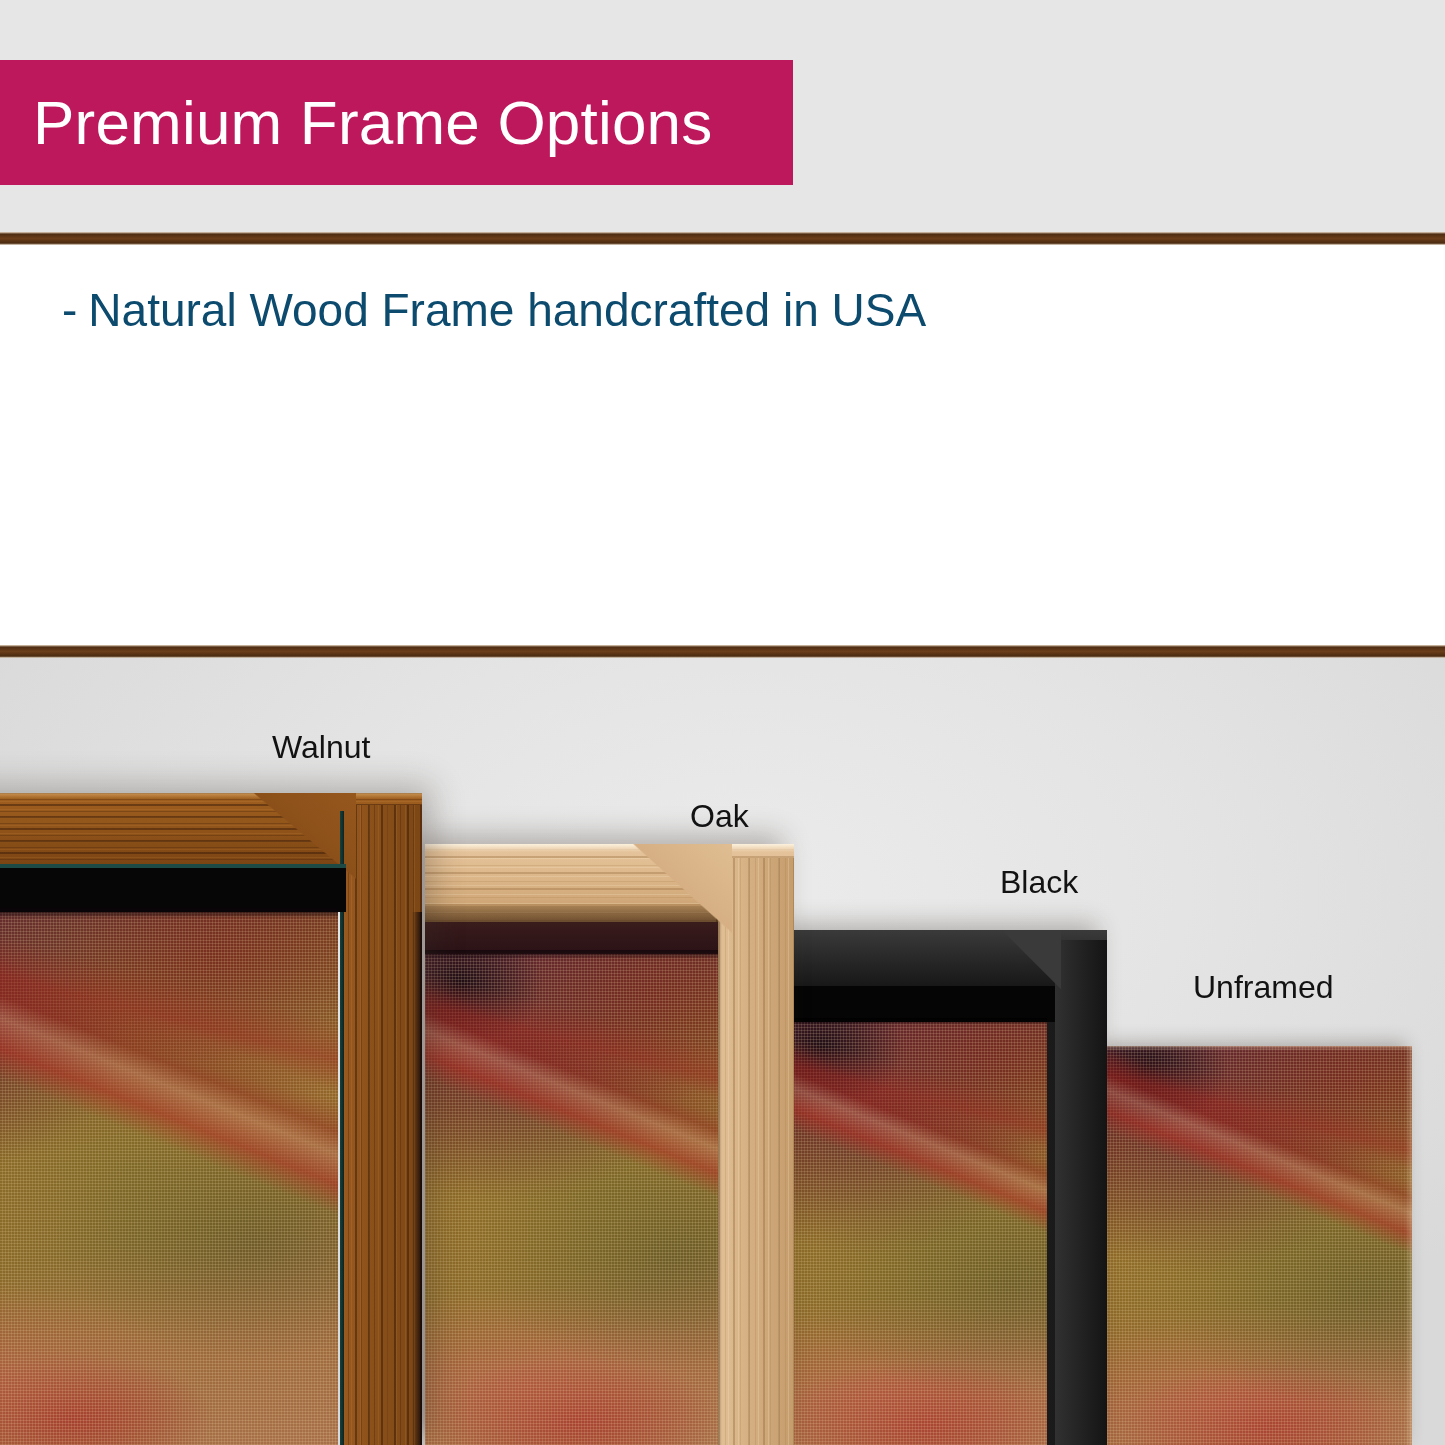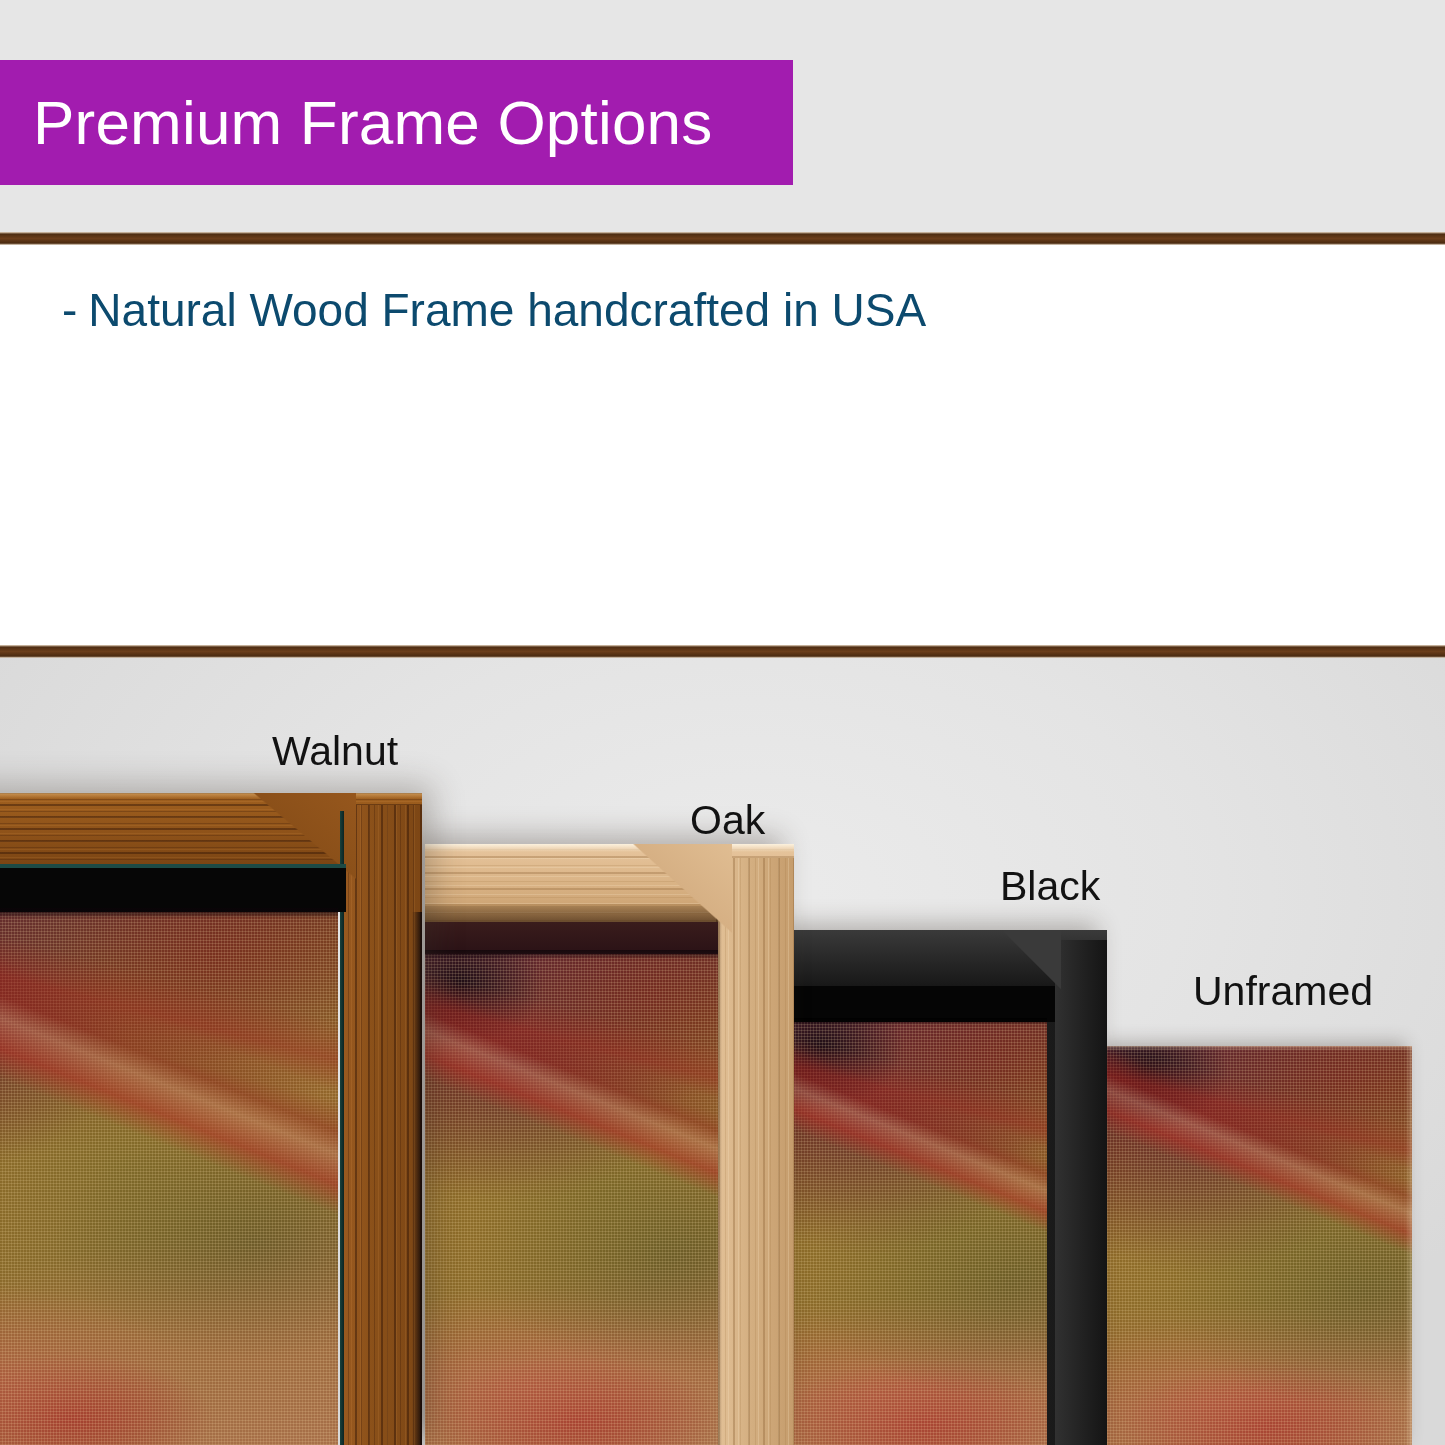--- a/index.html
+++ b/index.html
@@ -10,21 +10,21 @@
   }
   .page{position:relative;width:1445px;height:1445px;overflow:hidden;background:#e6e6e6;}
 
   
   .top-band{
     position:absolute;left:0;top:0;width:1445px;height:236px;
     background:#e6e6e6;
   }
   .title-bar{
     position:absolute;left:0;top:60px;width:793px;height:125px;
-    background:#a21caf;
+    background:#be185d;
     display:flex;align-items:center;
   }
   .title-text{
     color:#ffffff;font-size:62px;font-weight:400;letter-spacing:0.2px;
     padding-left:33px;line-height:1;white-space:nowrap;
   }
 
   
   .divider{
     position:absolute;left:0;width:1445px;height:13px;
@@ -51,21 +51,21 @@
   
   .showcase{
     position:absolute;left:0;top:658px;width:1445px;height:787px;
     background:
       radial-gradient(ellipse 900px 560px at 52% 30%, #ebebeb 0%, #e4e4e4 48%, #d9d9d9 100%);
     overflow:hidden;
   }
 
   
   .lbl{
-    position:absolute;color:#121212;font-size:41px;font-weight:400;
+    position:absolute;color:#121212;font-size:32px;font-weight:400;
     line-height:1;white-space:nowrap;z-index:60;
   }
 
   
   .art{
     position:absolute;overflow:hidden;
     background-color:#8a5a2a;
     background-image:
       radial-gradient(ellipse 120px 90px at 12% 6%, rgba(25,12,20,.92) 0%, rgba(40,18,26,.0) 70%),
       radial-gradient(ellipse 220px 150px at 78% 8%,  rgba(120,34,28,.55) 0%, rgba(120,34,28,0) 72%),

